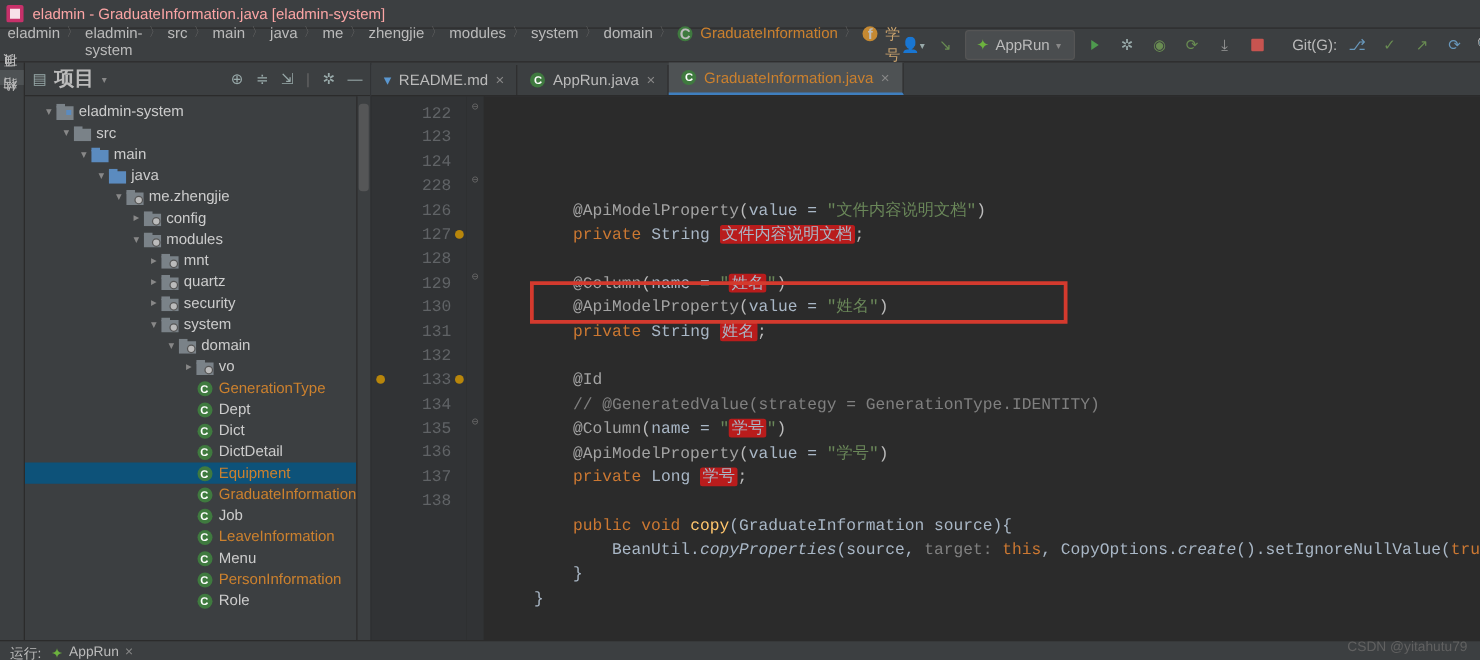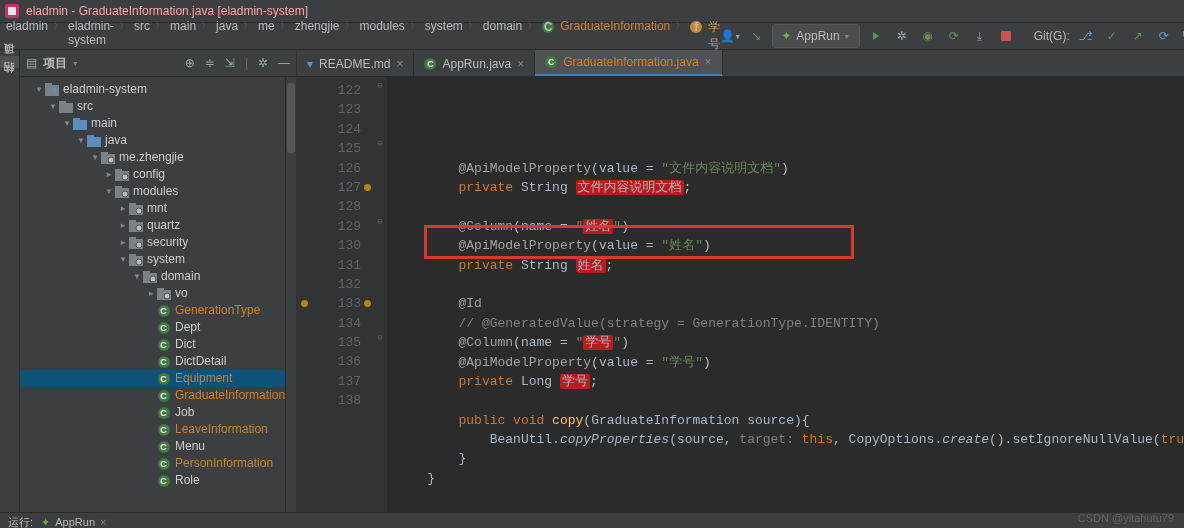--- a/index.html
+++ b/index.html
@@ -18,21 +18,21 @@
 .runcfg .box{background:#4a4d4f;border:1px solid #555;border-radius:3px;padding:1px 10px 1px 8px;display:flex;align-items:center;gap:5px;color:#bbb;height:20px}
 .runcfg .ibtn{width:20px;height:20px;display:flex;align-items:center;justify-content:center;color:#9aa;border-radius:3px}
 .tri{width:0;height:0;border-left:6px solid #4e9a4e;border-top:4px solid transparent;border-bottom:4px solid transparent}
 .bug{color:#4e9a4e}
 .stop{width:10px;height:10px;background:#c75450;border-radius:1px}
 .body{display:flex;height:462px}
 .leftgutter{width:22px;background:#3c3f41;border-right:1px solid #2b2b2b;display:flex;flex-direction:column;align-items:center;padding-top:6px;gap:8px}
 .vtab{writing-mode:vertical-rl;transform:rotate(180deg);font-size:11px;color:#bbb;padding:6px 2px}
 .sidebar{width:360px;background:#3c3f41;border-right:1px solid #313335;display:flex;flex-direction:column}
 .sb-head{height:26px;border-bottom:1px solid #2b2b2b;display:flex;align-items:center;padding:0 6px;gap:6px}
-.sb-head .lbl{font-weight:bold;font-size:12px;color:#bbb}
+.sb-head .lbl{font-weight:bold;font-size:16px;color:#bbb}
 .sb-head .tools{margin-left:auto;display:flex;gap:10px;align-items:center;color:#9aa}
 .tree{flex:1;overflow:auto;padding:4px 0}
 .tn{display:flex;align-items:center;height:17px;line-height:17px;white-space:nowrap;font-size:12px}
 .tn .ar{width:10px;text-align:center;color:#888;font-size:9px}
 .tn .ic{width:15px;height:15px;display:flex;align-items:center;justify-content:center;margin-right:4px}
 .cls-ic{width:12px;height:12px;border-radius:50%;background:#3f7a3f;color:#fff;font-size:9px;line-height:12px;text-align:center;font-weight:bold}
 .fld-ic{width:12px;height:12px;border-radius:50%;background:#c58932;color:#222;font-size:9px;line-height:12px;text-align:center;font-weight:bold}
 .tn.sel{background:#0d5279}
 .tn .txt{color:#ccc}
 .tn .warn{color:#cc812e}
@@ -400,21 +400,21 @@
           <span class="cls-ic">C</span>
           <span style="color:#cc812e">GraduateInformation.java</span>
           <span class="close">×</span>
         </div>
       </div>
     <div class="code">
       <div class="gut" id="gut">
           <div class="ln">122</div>
           <div class="ln">123</div>
           <div class="ln">124</div>
-          <div class="ln">125</div>
+          <div class="ln">228</div>
           <div class="ln">126</div>
           <div class="ln">127</div>
           <div class="ln">128</div>
           <div class="ln">129</div>
           <div class="ln">130</div>
           <div class="ln">131</div>
           <div class="ln">132</div>
           <div class="ln">133</div>
           <div class="ln">134</div>
           <div class="ln">135</div>

